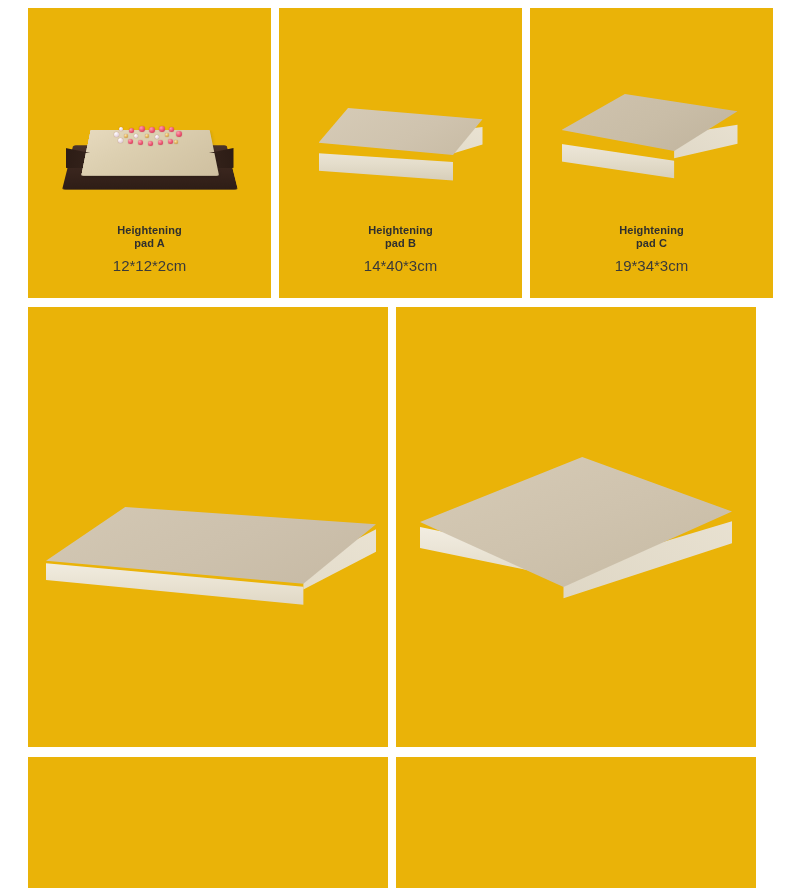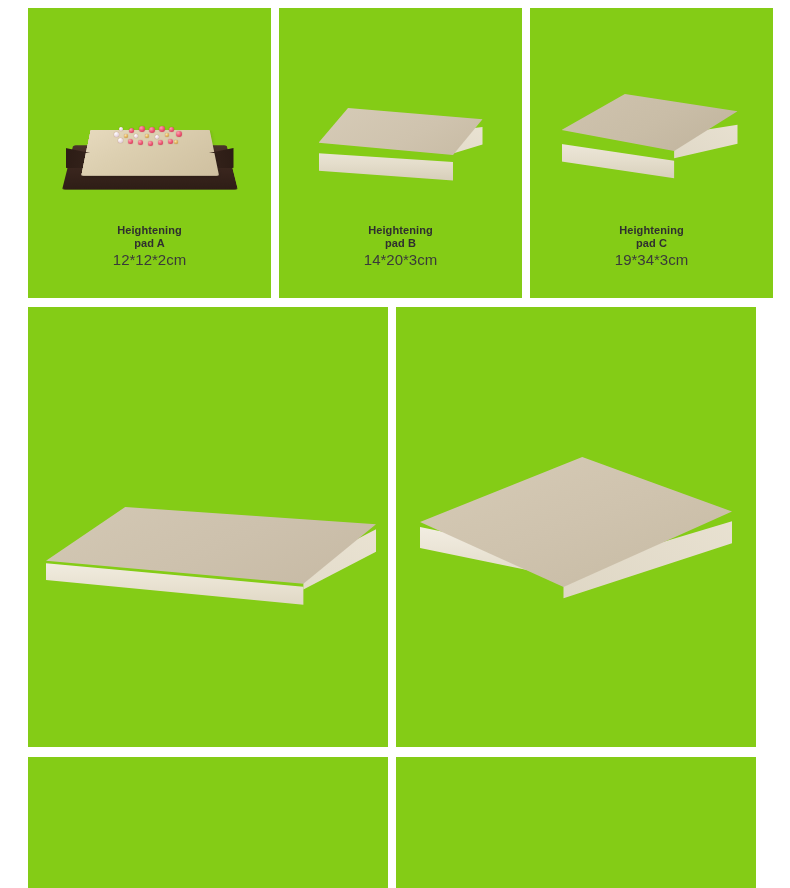--- a/index.html
+++ b/index.html
@@ -23,21 +23,21 @@
     height: 888px;
     background: #ffffff;
   }
 
   .row {
     position: absolute;
     display: flex;
   }
 
   .card {
-    background: #84cc16;
+    background: #eab308;
     position: relative;
     overflow: hidden;
   }
 
   
   .row-1 { left: 28px; top: 8px; }
   .row-1 .card { width: 243px; height: 290px; }
   .row-1 .gap { width: 8px; }
 
   
@@ -63,20 +63,21 @@
     color: #2f2f2f;
     line-height: 13px;
     letter-spacing: 0.1px;
     white-space: pre-line;
   }
   .caption .dims {
     font-size: 15px;
     font-weight: normal;
     color: #3a3a3a;
     line-height: 19px;
+    margin-top: 6px;
   }
 
   .row-1 .caption { top: 216px; }
 
   
   .stage {
     position: absolute;
     left: 0;
     top: 0;
     width: 100%;
@@ -277,21 +278,21 @@
       <div class="stage">
         <div class="prod padB-wrap">
           <div class="padB-right"></div>
           <div class="padB-front"></div>
           <div class="padB-top"></div>
         </div>
       </div>
       <div class="caption">
         <div class="title">Heightening
 pad B</div>
-        <div class="dims">14*20*3cm</div>
+        <div class="dims">14*40*3cm</div>
       </div>
     </div>
 
     <div class="gap"></div>
 
     <div class="card">
       <div class="stage">
         <div class="prod padC-wrap">
           <div class="padC-right"></div>
           <div class="padC-front"></div>

